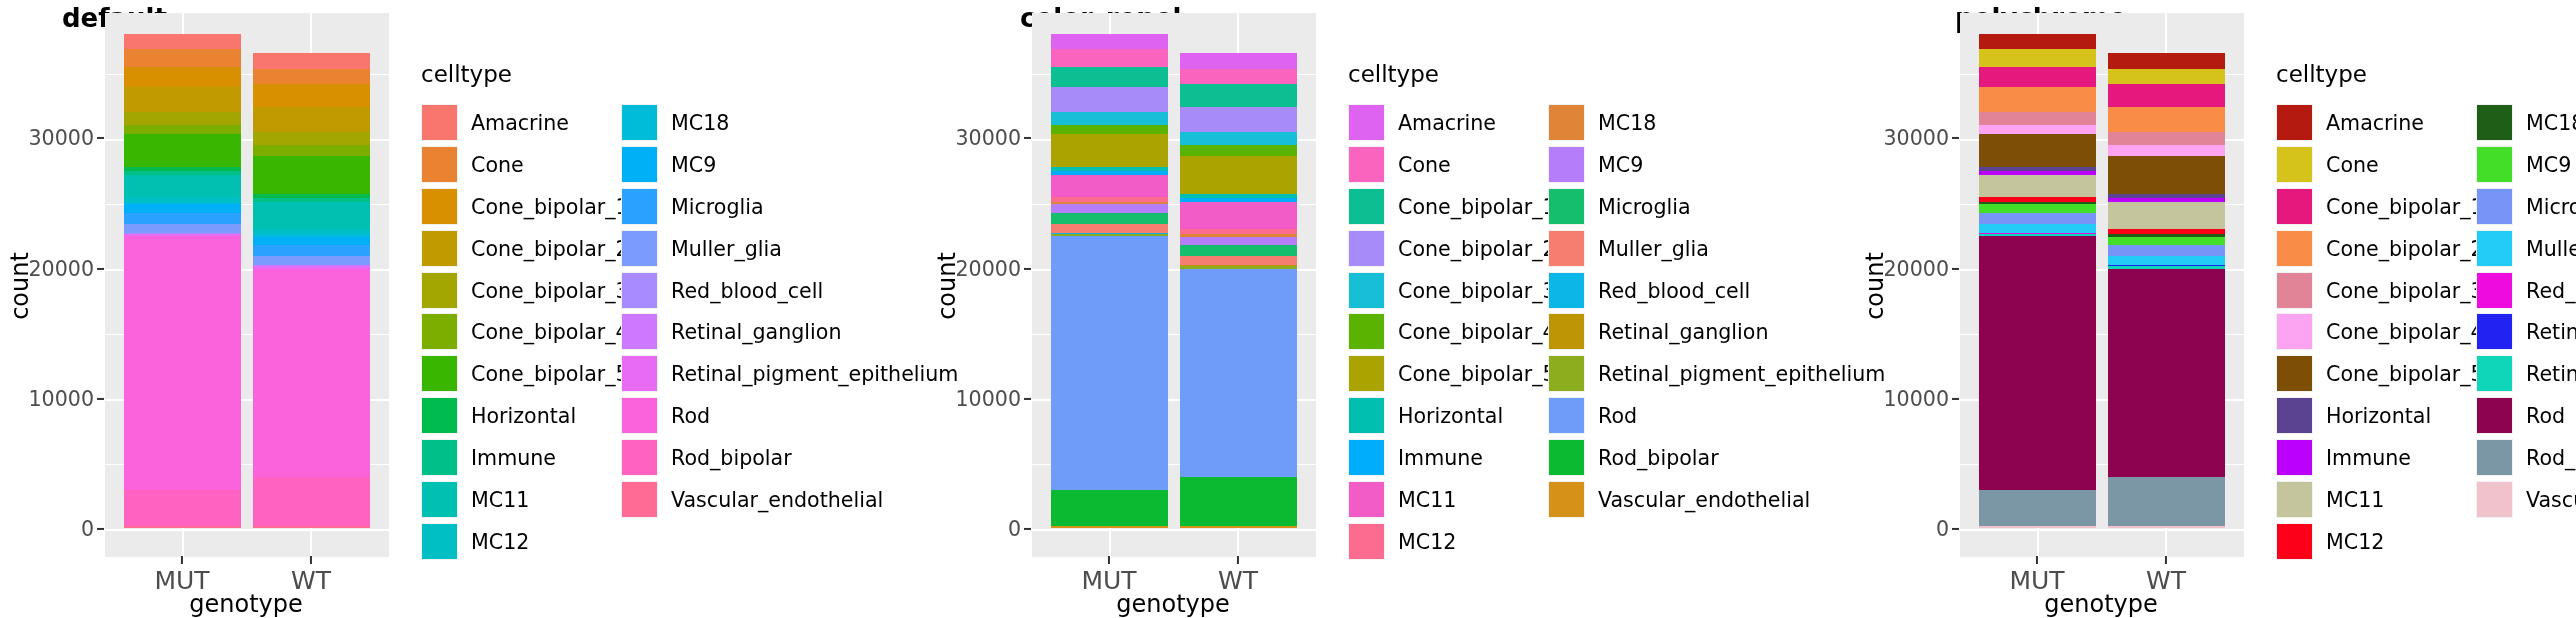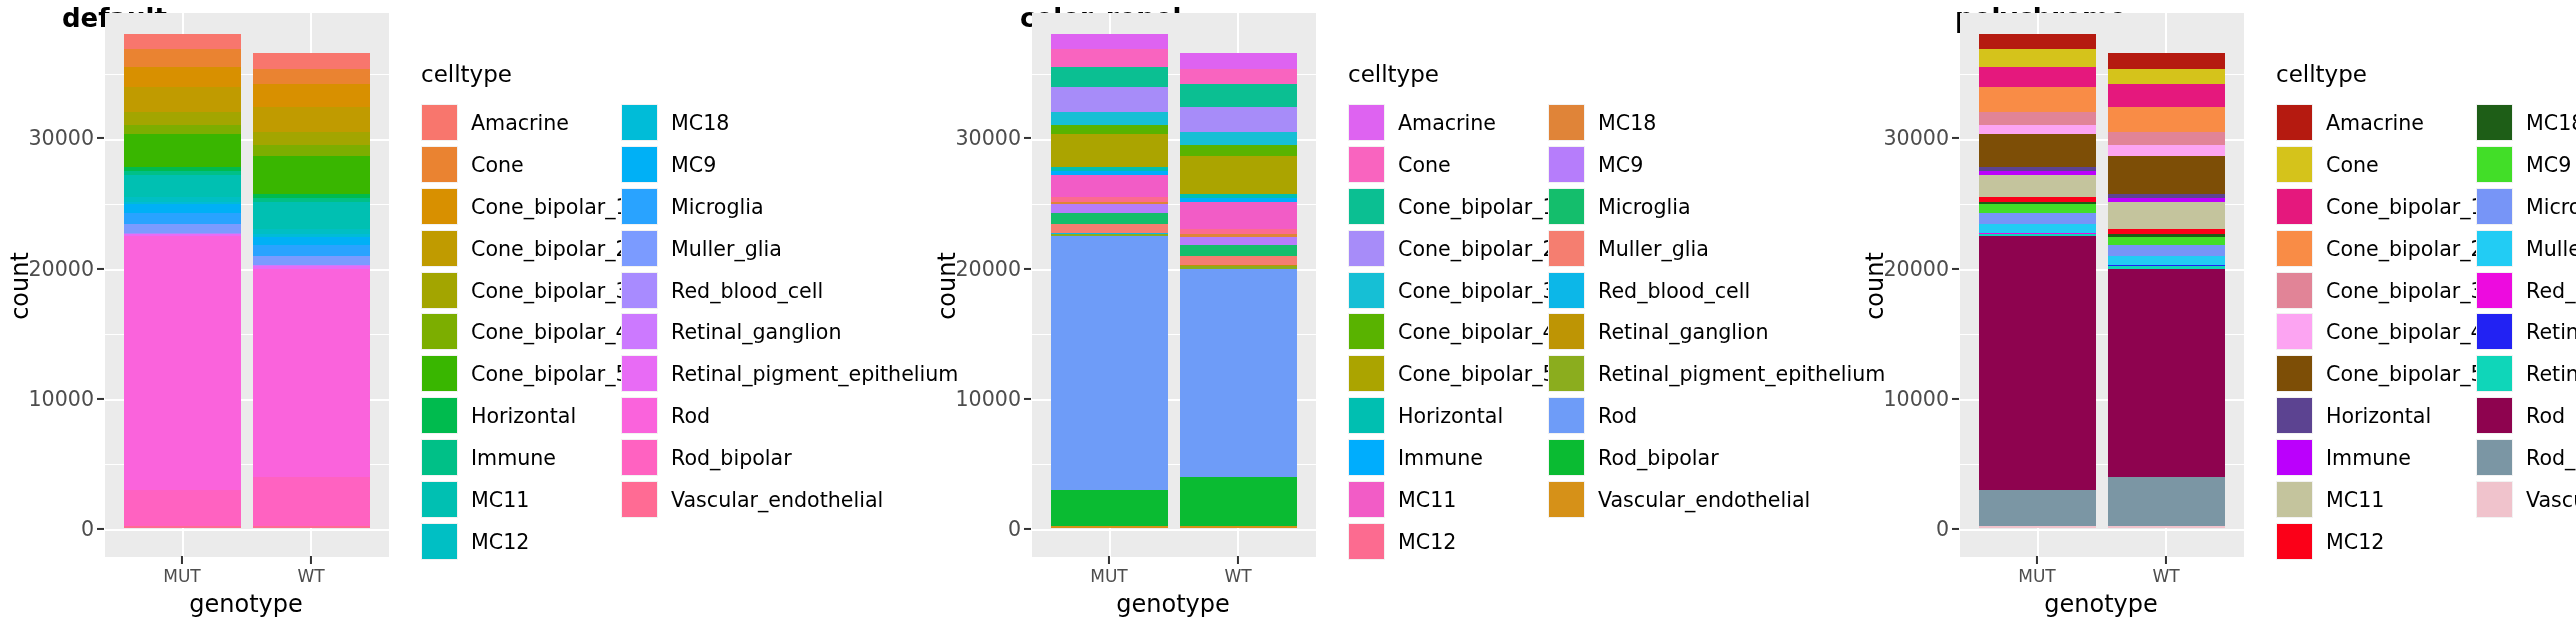--- a/index.html
+++ b/index.html
@@ -9,21 +9,21 @@
   .chart-title{position:absolute;top:3.1px;font-size:26px;font-weight:bold;color:#000;white-space:nowrap;}
   .panel{position:absolute;left:105px;top:13px;width:284px;height:544px;background:#EBEBEB;}
   .gridline-h{position:absolute;left:0;width:100%;background:#ffffff;}
   .gridline-v{position:absolute;top:0;height:100%;background:#ffffff;}
   .bar{position:absolute;bottom:28px;width:117px;display:flex;flex-direction:column;}
   .seg{width:100%;}
   .y-tick-label{position:absolute;left:0;width:94px;text-align:right;font-size:20.6px;color:#4D4D4D;
                 transform:translateY(-50%);white-space:nowrap;}
   .y-tick-mark{position:absolute;left:97px;width:7.2px;height:2.1px;background:#333333;transform:translateY(-50%);}
   .x-tick-mark{position:absolute;top:556px;width:2.1px;height:7.7px;background:#333333;transform:translateX(-50%);}
-  .x-tick-label{position:absolute;top:566px;font-size:17px;color:#4D4D4D;transform:translateX(-50%);white-space:nowrap;}
+  .x-tick-label{position:absolute;top:566px;font-size:25px;color:#4D4D4D;transform:translateX(-50%);white-space:nowrap;}
   .x-axis-title{position:absolute;top:590px;left:246px;transform:translateX(-50%);font-size:24px;color:#000;}
   .y-axis-title{position:absolute;left:-109px;top:272px;width:258px;text-align:center;font-size:24px;color:#000;
                 transform:rotate(-90deg);transform-origin:center;}
   .legend-title{position:absolute;left:421px;top:61px;font-size:23px;color:#000;}
   .legend-key{position:absolute;width:35px;height:35px;border:1.5px solid #F2F2F2;}
   .legend-label{position:absolute;height:38px;line-height:38px;font-size:20.6px;color:#000;white-space:nowrap;}
 </style>
 </head>
 <body>
 

